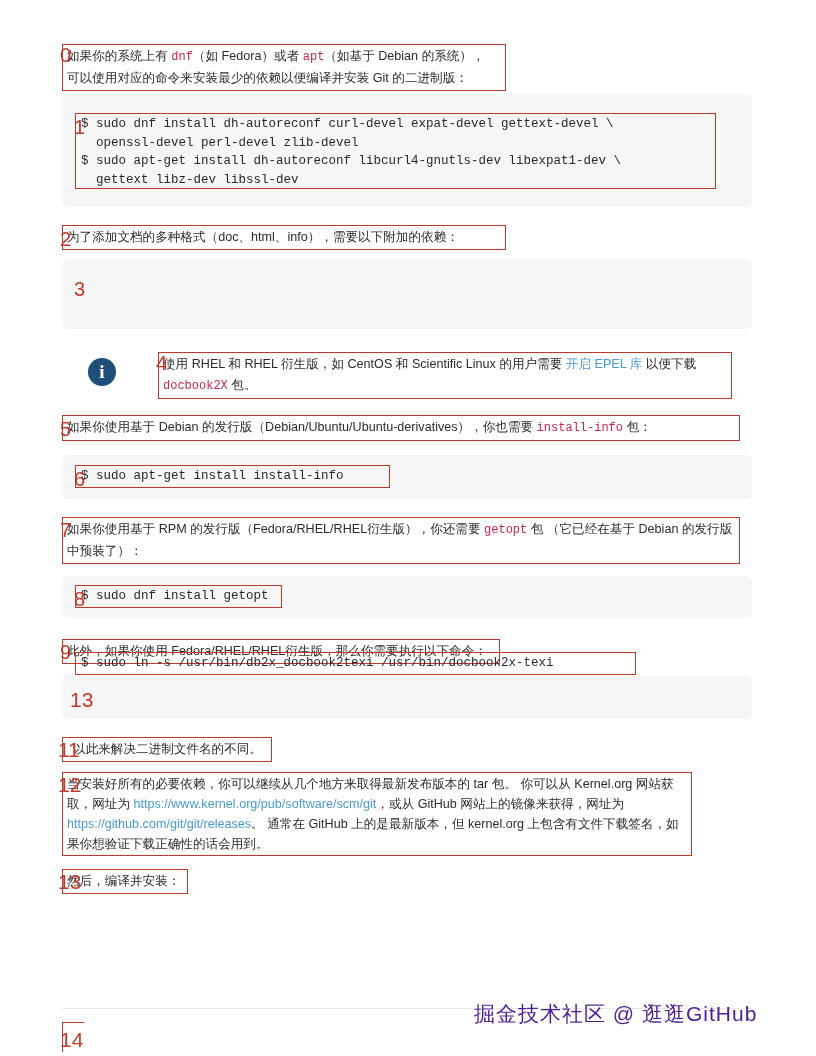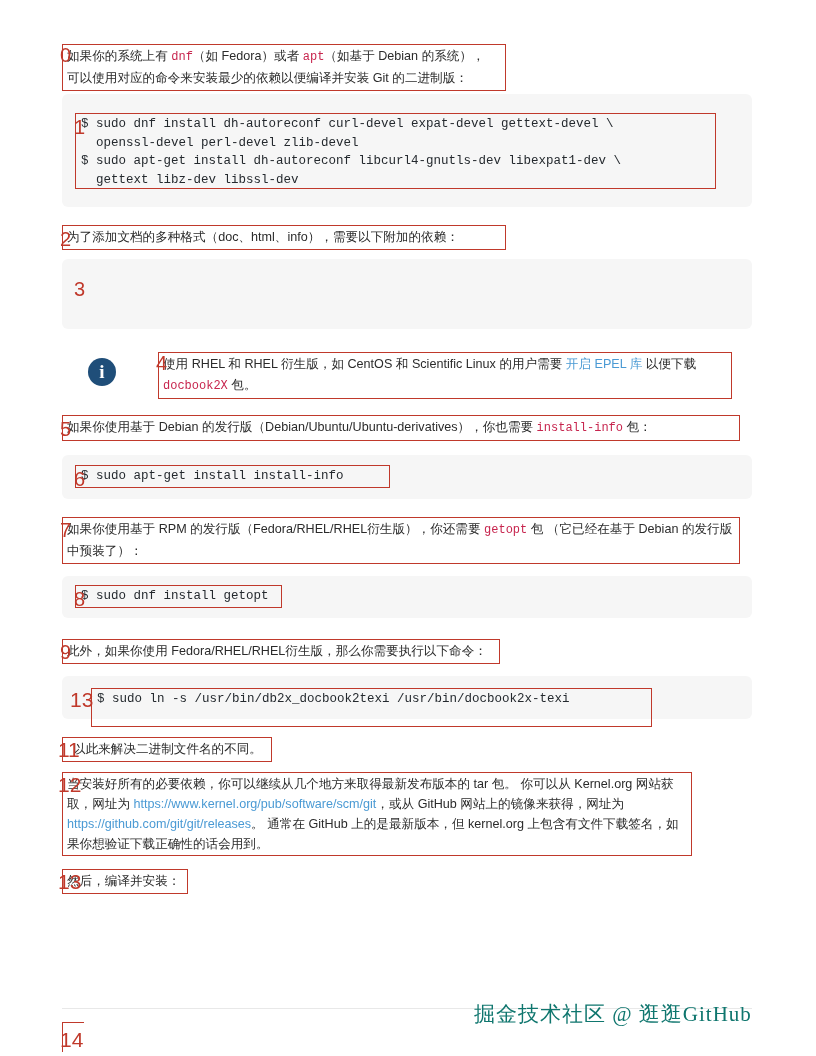--- a/index.html
+++ b/index.html
@@ -91,25 +91,25 @@
     font-weight: 400;
     z-index: 30;
   }
   .marker.big {
     font-size: 21px;
   }
 
   
   .watermark {
     position: absolute;
-    color: #0f766e;
+    color: #4c1d95;
     font-size: 21px;
     letter-spacing: 1px;
     white-space: nowrap;
-    font-family: Liberation Serif, serif;
+    font-family: Liberation Sans, sans-serif;
   }
   .hrule {
     position: absolute;
     background: #e8e8e8;
     height: 1px;
   }
   .endbox {
     position: absolute;
     border-top: 1px solid #c0392b;
     border-left: 1px solid #c0392b;
@@ -168,21 +168,21 @@
   <div class="codewrap" style="left:62px; top:576px; width:690px; height:42px;"></div>
   <div class="codebox" style="left:75px; top:585px; width:207px; height:23px;">
     <div class="codeline">$ sudo dnf install getopt</div>
   </div>
   <div class="marker" style="left:74px; top:589px;">8</div>
 
   <div class="para boxed" style="left:62px; top:639px; width:438px;">此外，如果你使用 Fedora/RHEL/RHEL衍生版，那么你需要执行以下命令：</div>
   <div class="marker" style="left:60px; top:642px;">9</div>
 
   <div class="codewrap" style="left:62px; top:676px; width:690px; height:43px;"></div>
-  <div class="codebox" style="left:75px; top:688px; width:561px; height:39px;margin-left:16px;">
+  <div class="codebox" style="left:75px; top:652px; width:561px; height:23px;">
     <div class="codeline">$ sudo ln -s /usr/bin/db2x_docbook2texi /usr/bin/docbook2x-texi</div>
   </div>
   <div class="marker big" style="left:70px; top:690px;">13</div>
 
   <div class="para boxed" style="left:62px; top:737px; width:210px;text-align:center;">以此来解决二进制文件名的不同。</div>
   <div class="marker big" style="left:58px; top:740px;">11</div>
 
   <div class="para boxed" style="left:62px; top:772px; width:630px; line-height:20px;">
     <span>当安装好所有的必要依赖，你可以继续从几个地方来取得最新发布版本的 tar 包。 你可以从 Kernel.org 网站获取，网址为 </span><span class="link">https://www.kernel.org/pub/software/scm/git</span><span>，或从 GitHub 网站上的镜像来获得，网址为 </span><span class="link">https://github.com/git/git/releases</span><span>。 通常在 GitHub 上的是最新版本，但 kernel.org 上包含有文件下载签名，如果你想验证下载正确性的话会用到。</span>
   </div>

